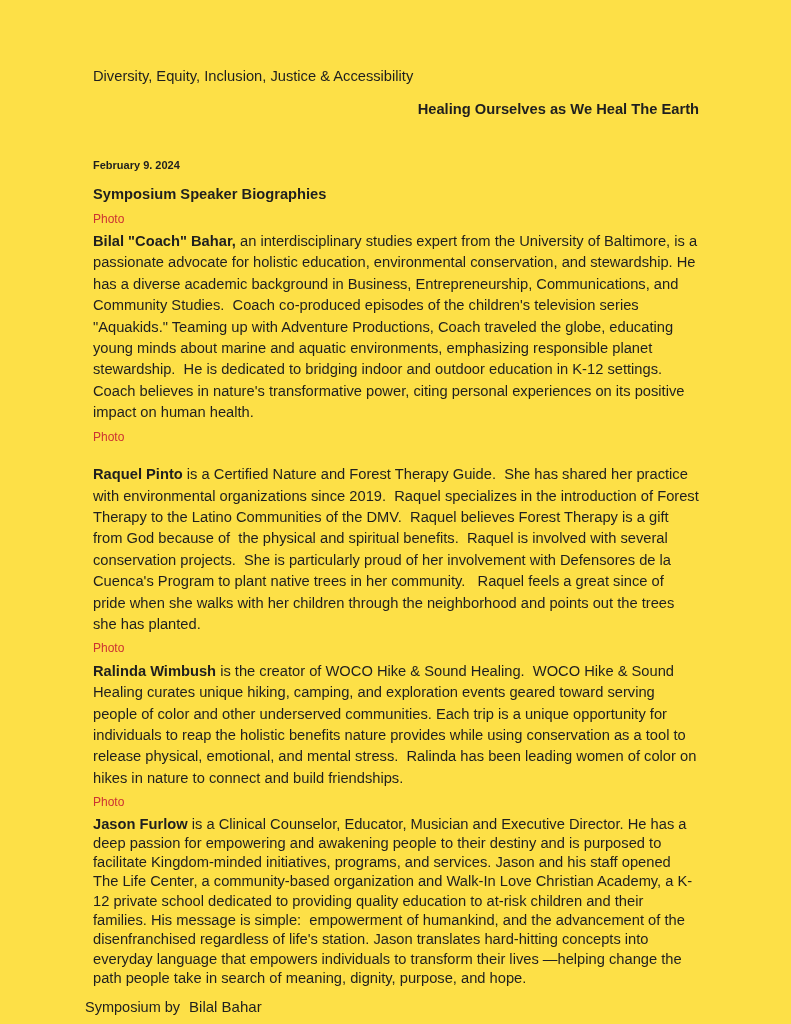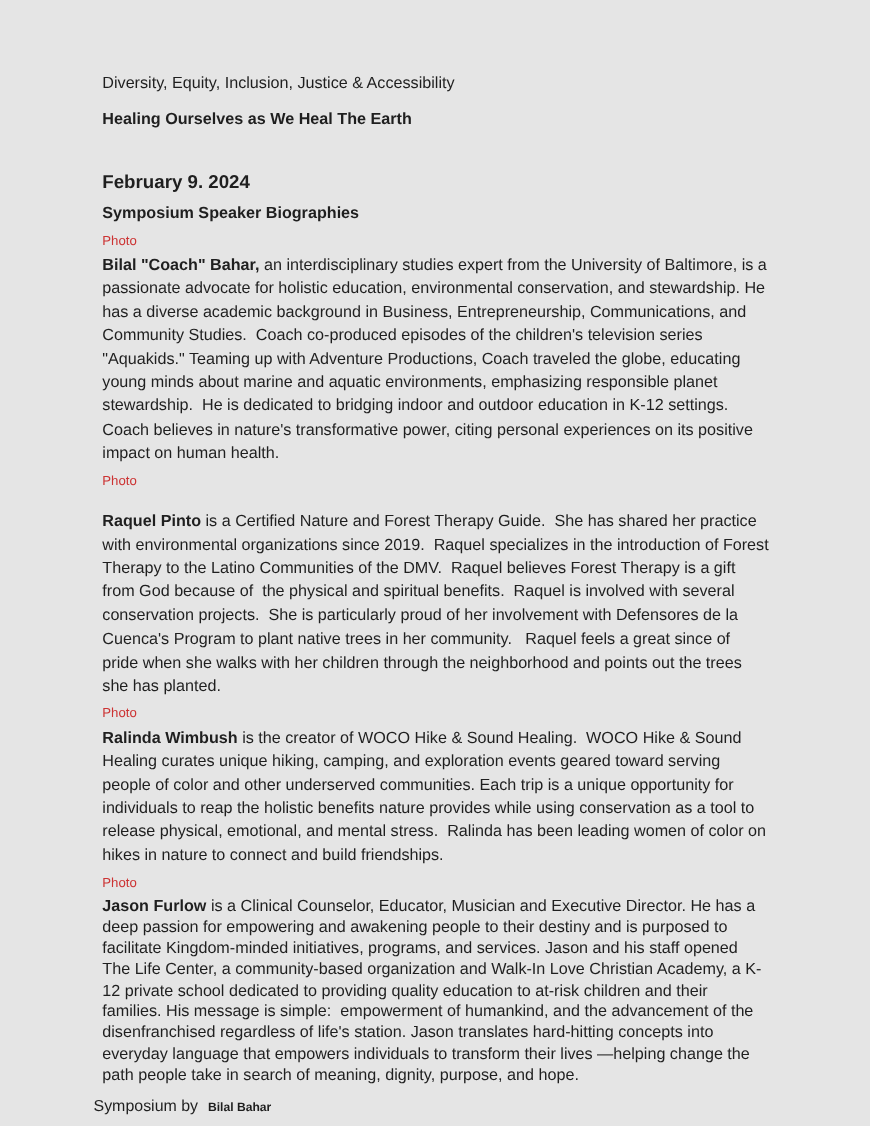--- a/index.html
+++ b/index.html
@@ -7,36 +7,36 @@
   body {
     width: 791px; height: 1024px;
     background: #ffffff;
     font-family: "Liberation Sans", sans-serif;
     color: #1f1f1f;
     overflow: hidden;
   }
   .page {
     width: 791px; height: 1024px;
     padding: 66px 92px 0 93px;
-    background: #e5e5e5;
+    background: #fde047;
     overflow: hidden;
   }
   .category-line {
     margin: 0;
     font-size: 14.7px; line-height: 21.4px;
   }
   .doc-title {
     margin: 12px 0 0;
     font-size: 14.7px; line-height: 21.4px;
     font-weight: bold;
-    text-align: left;
+    text-align: right;
   }
   .doc-date {
     margin: 34px 0 0;
-    font-size: 17px; line-height: 21.4px;
+    font-size: 11px; line-height: 21.4px;
     font-weight: bold;
   }
   .doc-subtitle {
     margin: 8px 0 0;
     font-size: 14.7px; line-height: 21.4px;
     font-weight: bold;
     text-align: left;
   }
   .photo-label {
     margin: 3px 0 1px;
@@ -47,22 +47,22 @@
     font-size: 14.7px; line-height: 21.4px;
     white-space: pre-wrap;
   }
   .bio-block.extra-gap .bio-text { margin-top: 16px; }
   .bio-block.tight .bio-text { line-height: 19.3px; }
   .moderated-line {
     margin: 8px 0 0 -8px;
     font-size: 14.5px; line-height: 21.4px;
   }
   .moderator-name {
-    font-weight: bold;
-    font-size: 11px;
+    font-weight: normal;
+    font-size: 15px;
     margin-left: 9px;
   }
 </style>
 </head>
 <body>
 
 <div class="page">
 
   <p class="category-line">Diversity, Equity, Inclusion, Justice &amp; Accessibility</p>
 

